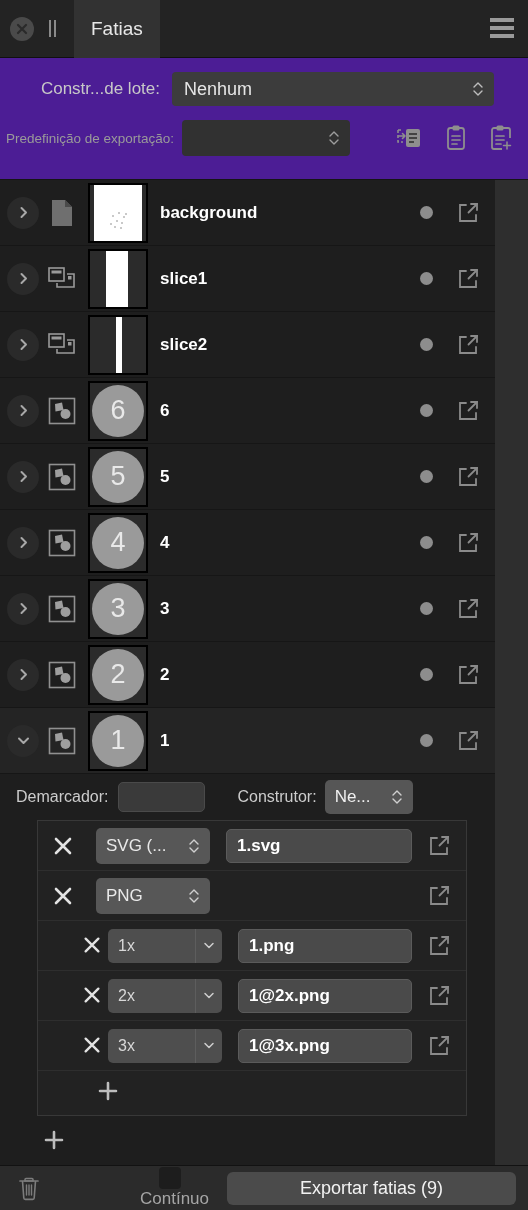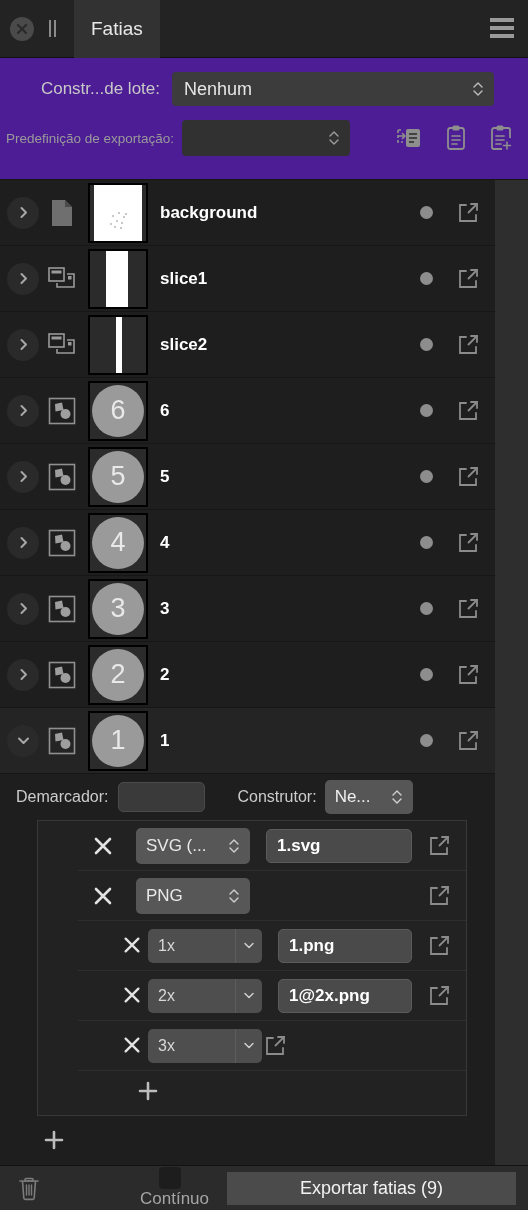--- a/index.html
+++ b/index.html
@@ -150,21 +150,21 @@
   }
   .dm-row .l2 { color: #cccccc; font-size: 16px; margin-left: 32px; }
   .dm-select {
     position: relative; width: 88px; height: 34px; margin-left: 8px;
     background: #565656; border-radius: 5px;
     display: flex; align-items: center; padding-left: 10px;
   }
   .dm-select .val { color: #f0f0f0; font-size: 17px; }
 
   .expbox {
-    margin: 0 28px 0 37px; border: 1px solid #383838; background: #222222; padding-left: 40px;
+    margin: 0 28px 0 37px; border: 1px solid #383838; background: #222222;
   }
   .exp-row {
     height: 50px; display: flex; align-items: center;
     border-bottom: 1px solid #2e2e2e; position: relative;
   }
   .xbtn {
     width: 22px; height: 22px; margin-left: 14px; flex: 0 0 auto;
   }
   .xbtn.ind { margin-left: 44px; }
   .fmt-select {
@@ -200,21 +200,21 @@
     display: flex; align-items: center;
   }
   .trash { width: 26px; height: 28px; margin-left: 16px; }
   .chk-wrap { display: flex; align-items: center; margin-left: 88px; flex-direction: column; }
   .chk {
     width: 22px; height: 22px; background: #1d1d1d; border-radius: 4px;
   }
   .chk-lbl { color: #a5a5a5; font-size: 17px; margin-left: 10px; }
   .exp-btn {
     margin-left: 18px; margin-right: 12px; height: 33px; flex: 1 1 auto;
-    background: #4b4b4b; border-radius: 0;
+    background: #4b4b4b; border-radius: 6px;
     display: flex; align-items: center; justify-content: center;
     color: #f2f2f2; font-size: 18px;
   }
 </style>
 </head>
 <body>
 
 <div class="panel">
 
   <div class="titlebar">
@@ -612,20 +612,21 @@
             <span class="xbtn ind"><svg width="20" height="20" viewBox="0 0 22 22">
                 <path d="M4 4 L18 18 M18 4 L4 18" stroke="#e3e3e3" stroke-width="2.6" stroke-linecap="round"></path>
               </svg></span>
             <span class="scale-select">
               <span class="val">3x</span>
               <span class="divd"></span>
               <span style="position:absolute;right:6px;top:9px"><svg width="14" height="14" viewBox="0 0 14 14">
                   <path d="M3 5.5 L7 9.5 L11 5.5" stroke="#cfcfcf" stroke-width="1.5" fill="none" stroke-linecap="round" stroke-linejoin="round"></path>
                 </svg></span>
             </span>
+            <span class="fname">1@3x.png</span>
             <span class="exp-ext"><svg width="26" height="26" viewBox="0 0 26 26">
                 <path d="M16 4 H22 V10" stroke="#8b8b8b" stroke-width="1.8" fill="none" stroke-linecap="round"></path>
                 <path d="M22 4 L13.5 12.5" stroke="#8b8b8b" stroke-width="1.8" stroke-linecap="round"></path>
                 <path d="M21 15 V21 H5 V5 H11" stroke="#8b8b8b" stroke-width="1.8" fill="none" stroke-linecap="round"></path>
               </svg></span>
           </div>
           <div class="plus-row last">
             <span class="pl"><svg width="24" height="24" viewBox="0 0 24 24">
                 <path d="M12 4 V20 M4 12 H20" stroke="#bdbdbd" stroke-width="2.6" stroke-linecap="round"></path>
               </svg></span>

